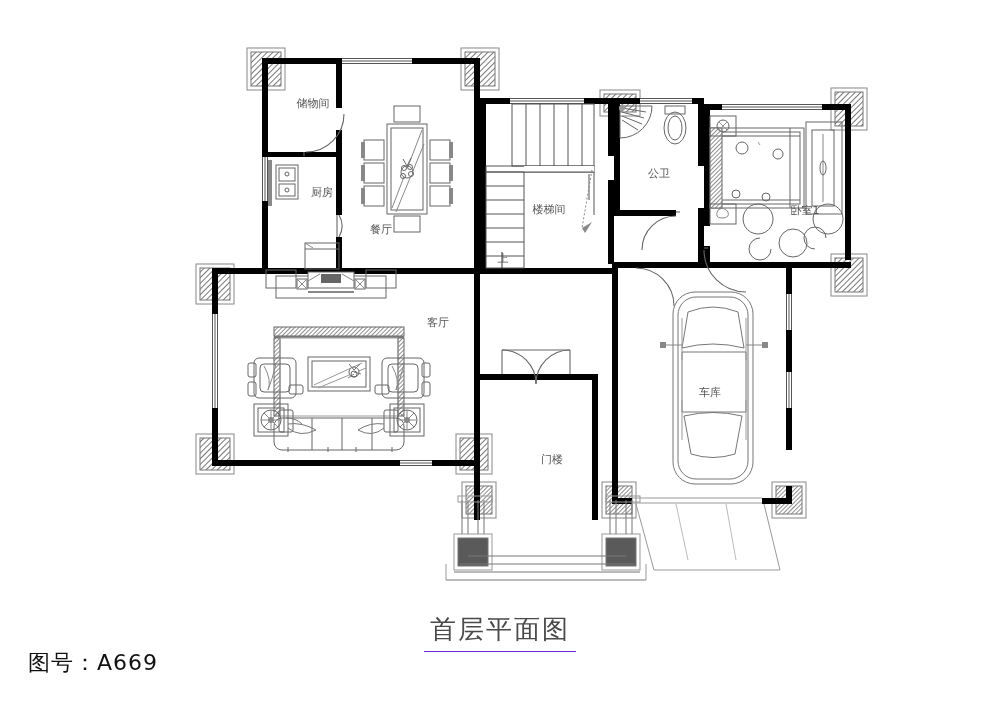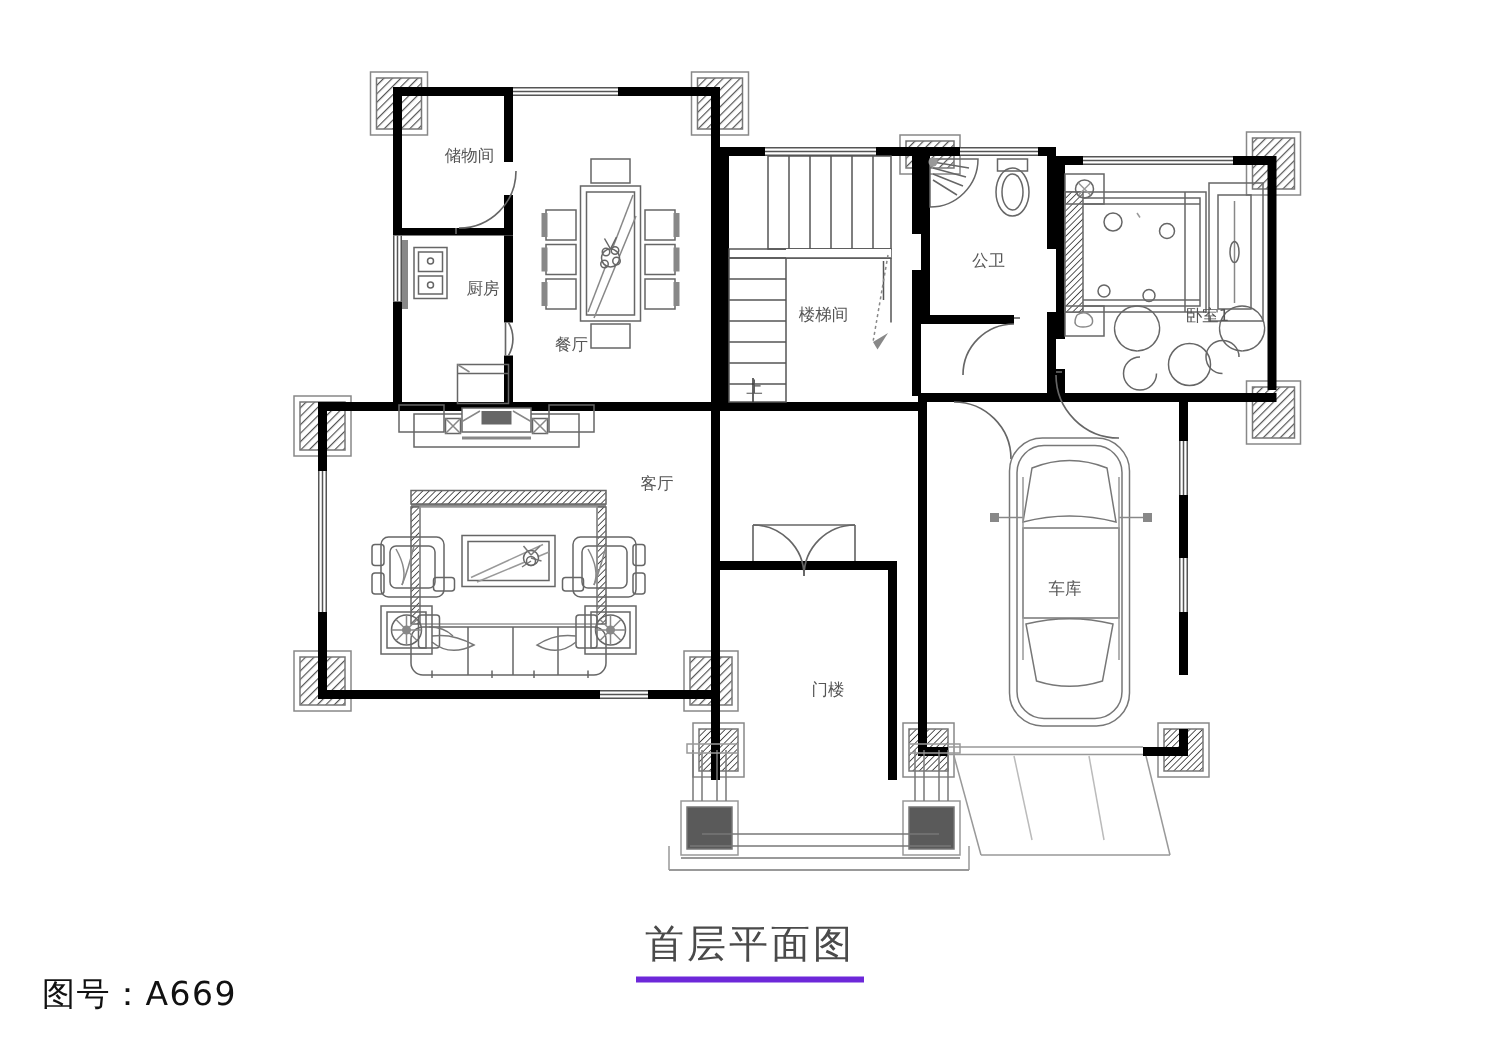--- a/index.html
+++ b/index.html
@@ -2,21 +2,21 @@
 <html><head>
 <meta charset="utf-8">
 <style>
   html,body{margin:0;padding:0;background:#fff;}
   body{width:1000px;height:707px;font-family:"DejaVu Sans","Liberation Sans",sans-serif;position:relative;overflow:hidden;}
   #plan-wrap{position:absolute;left:0;top:0;width:904px;height:707px;margin-left:36px;}
   svg{display:block;}
   .rm-label{font-family:"DejaVu Sans",sans-serif;font-size:11px;fill:#555;}
   #title-block{position:absolute;left:0;top:612px;width:1000px;text-align:center;}
   #title-text{display:inline-block;font-family:"DejaVu Sans",sans-serif;font-size:26px;color:#4a4a4a;
-              border-bottom:4px solid #6d28d9;padding:0 6px 4px 6px;letter-spacing:2px;}
+              border-bottom:1px solid #6d28d9;padding:0 6px 4px 6px;letter-spacing:2px;}
   #drawing-no{position:absolute;left:28px;top:648px;font-family:"DejaVu Sans",sans-serif;
               font-size:22px;color:#111;letter-spacing:1px;white-space:nowrap;text-align:center;}
 </style>
 </head>
 <body>
 
 <div id="plan-wrap">
 <svg width="1000" height="707" viewBox="0 0 1000 707" xmlns="http://www.w3.org/2000/svg">
   <defs>
     <pattern id="hatch" width="4" height="4" patternUnits="userSpaceOnUse" patternTransform="rotate(45)">

